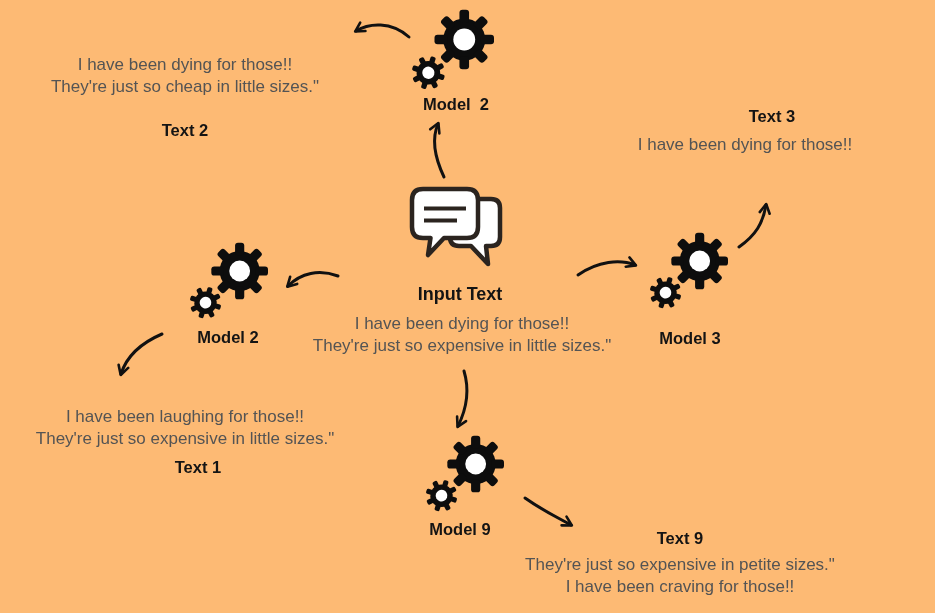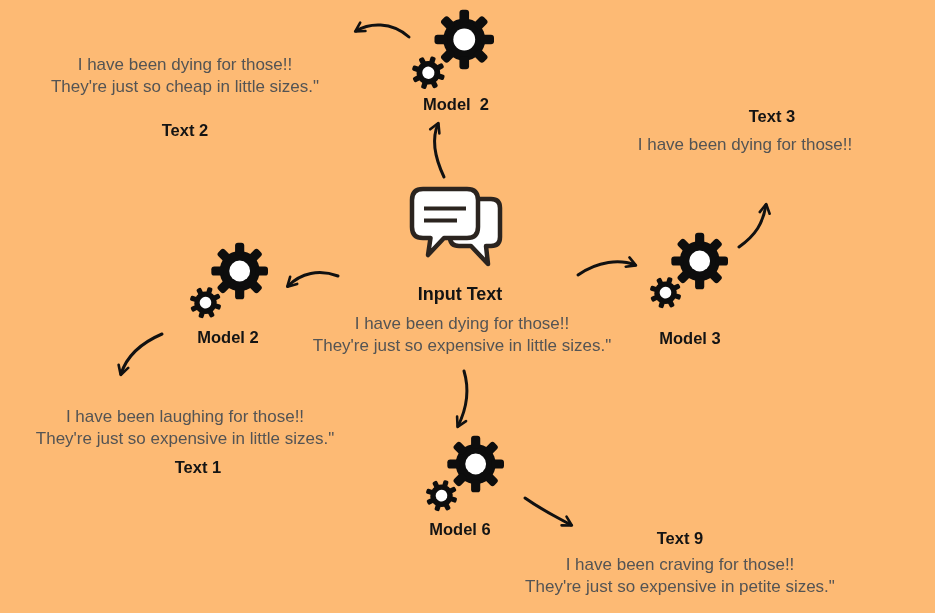--- a/index.html
+++ b/index.html
@@ -123,21 +123,21 @@
     <div>I have been laughing for those!!</div>
     <div>They're just so expensive in little sizes."</div>
   </div>
   <div class="lbl" style="left:198px; top:458px;">Text 1</div>
 
   <div class="icon-wrap" style="left:424px; top:434px;">
     <svg width="80" height="80" viewBox="0 0 96 96">
         <use href="#gear-pair"></use>
       </svg>
   </div>
-  <div class="lbl" style="left:460px; top:520px;">Model 6</div>
+  <div class="lbl" style="left:460px; top:520px;">Model 9</div>
 
   <div class="lbl" style="left:680px; top:529px;">Text 9</div>
   <div class="quote" style="left:680px; top:554px;">
+    <div>They're just so expensive in petite sizes."</div>
     <div>I have been craving for those!!</div>
-    <div>They're just so expensive in petite sizes."</div>
   </div>
 
 </div>
 
 </body></html>

